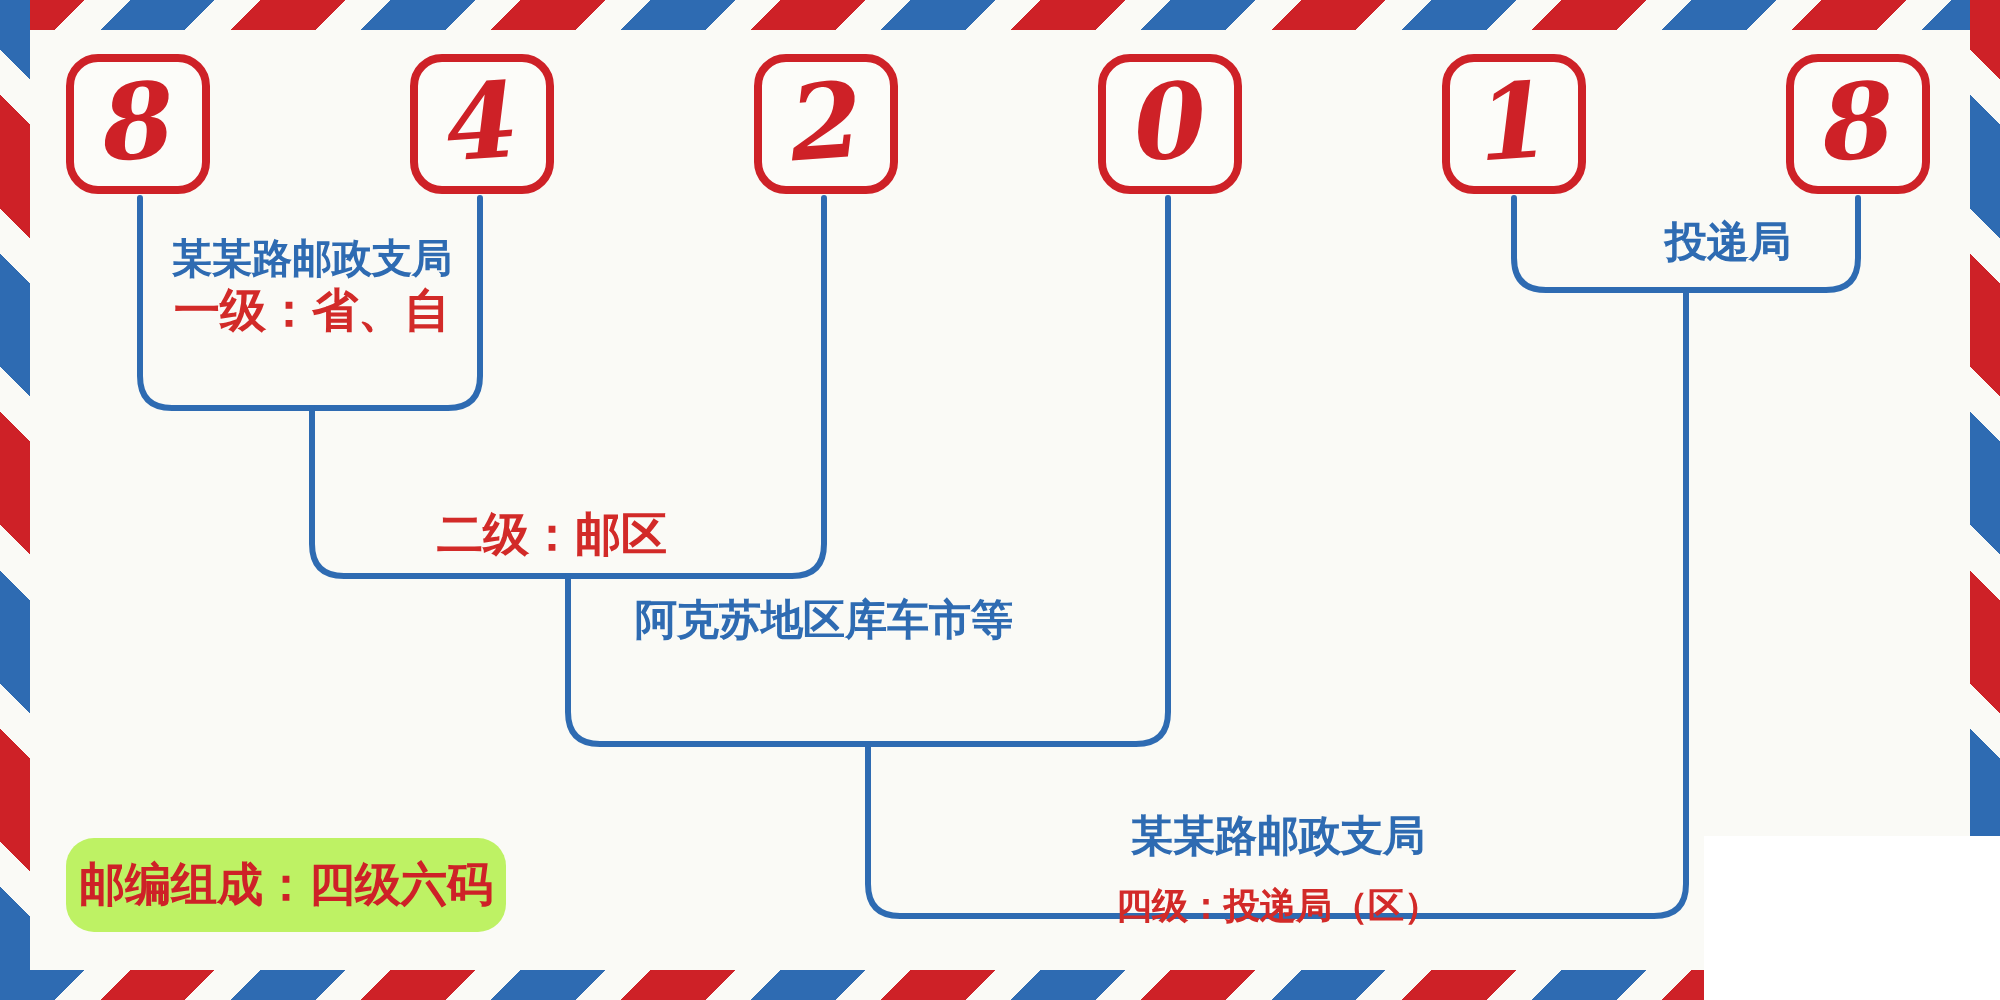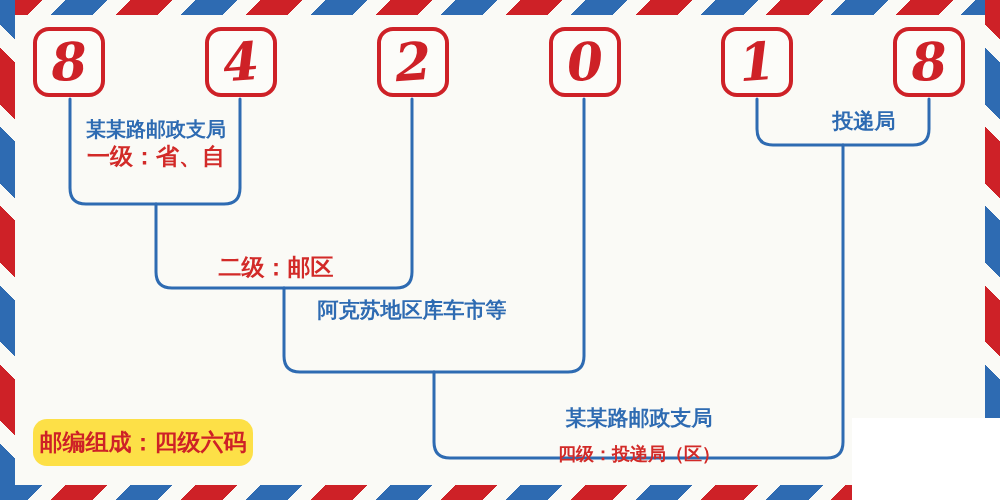--- a/index.html
+++ b/index.html
@@ -39,21 +39,21 @@
   .ann-l1 .red-line{font-size:23px;}
   .ann-l2{left:156px;top:252px;width:240px;font-size:23px;}
   .ann-l3{left:283px;top:296px;width:258px;font-size:21px;line-height:29px;}
   .ann-l3 .red-line{font-size:22px;}
   .ann-l4{left:434px;top:404px;width:410px;font-size:21px;line-height:29px;}
   .ann-l4 .red-line{font-size:18px;margin-top:6px;}
   .ann-delivery{left:757px;top:107px;width:142px;font-size:21px;margin-left:36px;}
   
   .badge{
     position:absolute;left:33px;top:419px;width:220px;height:47px;z-index:3;
-    background:#fde047;border-radius:14px;
+    background:#bef264;border-radius:14px;
     display:flex;align-items:center;justify-content:center;
     font-size:23px;font-weight:bold;color:#ce2127;
   }
   
   .corner-patch{
     position:absolute;left:852px;top:418px;width:148px;height:82px;
     background:#ffffff;z-index:6;
   }
 </style>
 </head>

